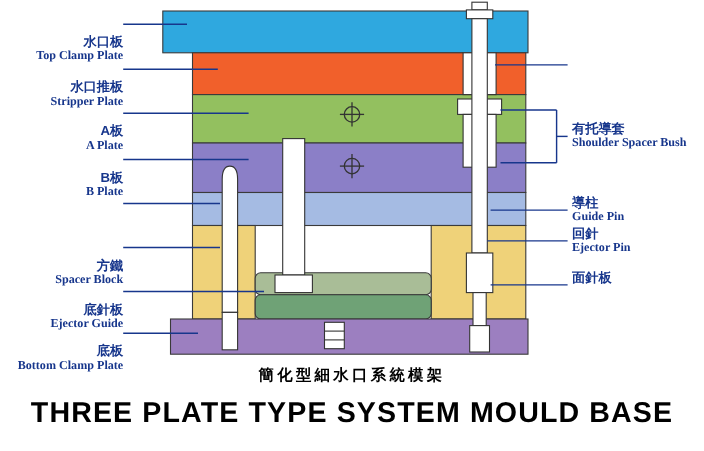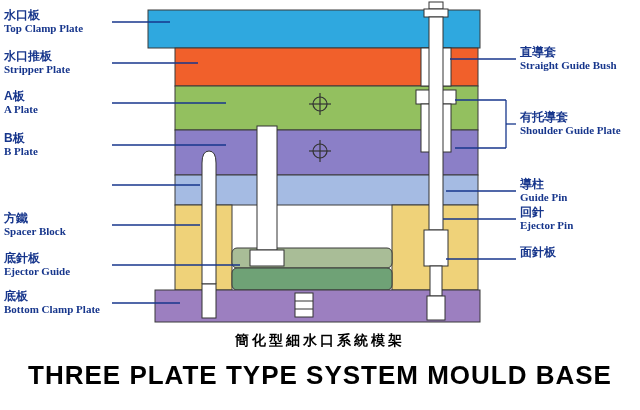--- a/index.html
+++ b/index.html
@@ -8,21 +8,21 @@
     font-family:"Liberation Sans", sans-serif;
   }
   svg{position:absolute;left:0;top:0;}
   .plate{stroke:#3a3a3a;stroke-width:1;}
   .metal{fill:#ffffff;stroke:#333;stroke-width:1;}
   .leader{stroke:var(--line-color,#17368C);stroke-width:1.3;}
   .mark{stroke:#333;stroke-width:1.2;fill:none;}
   .label{position:absolute;color:var(--label-color,#17368C);line-height:13px;white-space:nowrap;}
   .label .zh{display:block;font-weight:bold;font-size:12px;font-family:"Liberation Sans",sans-serif;}
   .label .en{display:block;font-weight:bold;font-size:11px;font-family:"Liberation Serif",serif;}
-  .label.left{left:4px;width:108px;text-align:left;}
+  .label.left{left:4px;width:108px;text-align:right;margin-top:23px;}
   .label.right{left:520px;width:120px;text-align:left;}
   .title-zh{position:absolute;top:332px;left:0;width:100%;text-align:center;
     font-weight:bold;font-size:14px;letter-spacing:3px;color:var(--title-color,#000);}
   .title-en{position:absolute;top:360px;left:0;width:100%;text-align:center;
     font-weight:bold;font-size:26px;letter-spacing:1px;color:var(--title-color,#000);}
 </style>
 </head>
 <body>
 
 <div class="stage">
@@ -128,27 +128,23 @@
   </div>
   <div class="label left" style="top:252px">
     <span class="zh">底針板</span>
     <span class="en">Ejector Guide</span>
   </div>
   <div class="label left" style="top:290px">
     <span class="zh">底板</span>
     <span class="en">Bottom Clamp Plate</span>
   </div>
 
-  <div class="label right" style="top:46px">
-    <span class="zh">直導套</span>
-    <span class="en">Straight Guide Bush</span>
-  </div>
   <div class="label right" style="top:111px">
     <span class="zh">有托導套</span>
-    <span class="en">Shoulder Guide Plate</span>
+    <span class="en">Shoulder Spacer Bush</span>
   </div>
   <div class="label right" style="top:178px">
     <span class="zh">導柱</span>
     <span class="en">Guide Pin</span>
   </div>
   <div class="label right" style="top:206px">
     <span class="zh">回針</span>
     <span class="en">Ejector Pin</span>
   </div>
   <div class="label right" style="top:246px">

